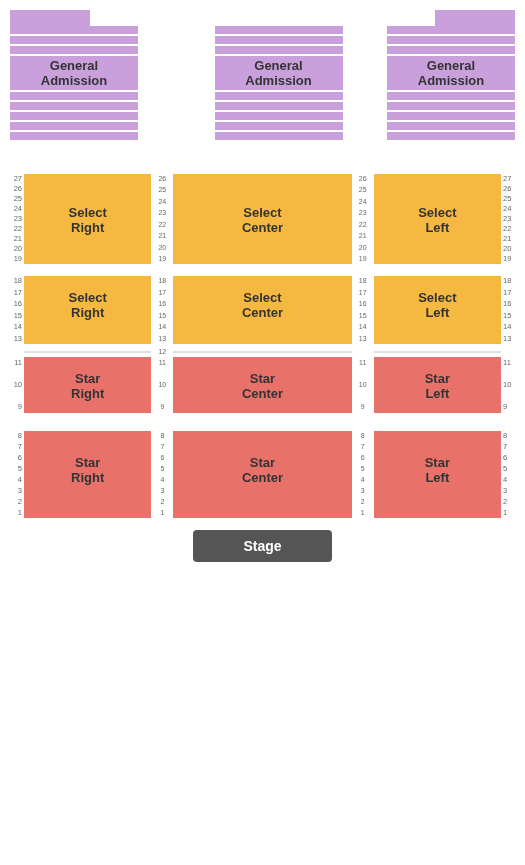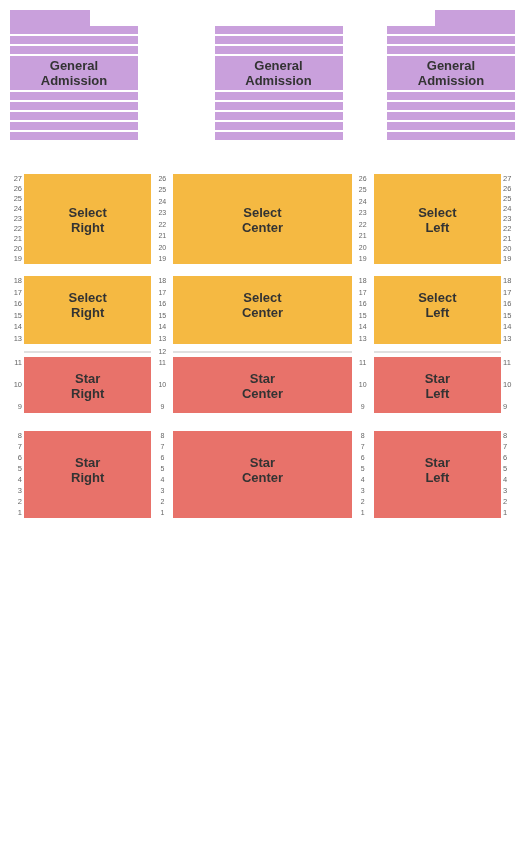--- a/index.html
+++ b/index.html
@@ -363,15 +363,20 @@
         <span style="font-size:7.5px;color:#666;text-align:left;line-height:10px;">7</span>
         <span style="font-size:7.5px;color:#666;text-align:left;line-height:10px;">6</span>
         <span style="font-size:7.5px;color:#666;text-align:left;line-height:10px;">5</span>
         <span style="font-size:7.5px;color:#666;text-align:left;line-height:10px;">4</span>
         <span style="font-size:7.5px;color:#666;text-align:left;line-height:10px;">3</span>
         <span style="font-size:7.5px;color:#666;text-align:left;line-height:10px;">2</span>
         <span style="font-size:7.5px;color:#666;text-align:left;line-height:10px;">1</span>
       </div>
     </div>
 
+    <div class="stage-area">
+      <div class="stage-block">
+        <span>Stage</span>
+      </div>
+    </div>
 
   </div>
 </div>
 
 </body></html>

